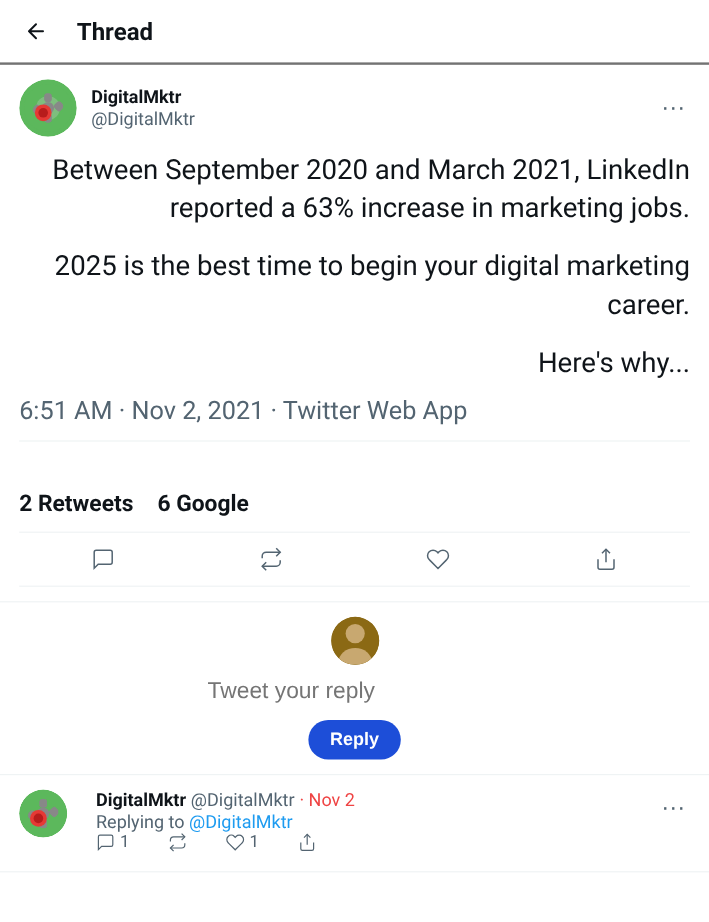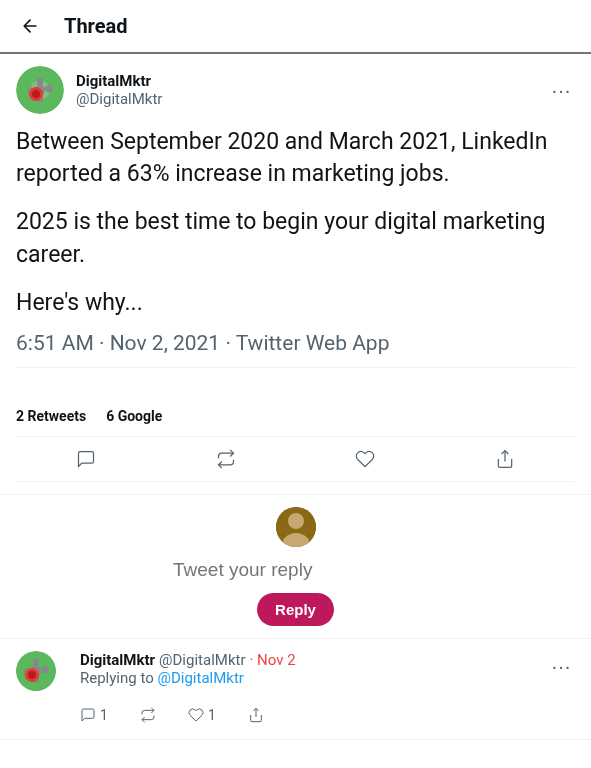--- a/index.html
+++ b/index.html
@@ -85,36 +85,37 @@
       font-size: 20px;
       padding: 4px;
     }
 
     
     .tweet-text {
       font-size: 23px;
       line-height: 1.4;
       color: #0f1419;
       margin-bottom: 12px;
+      text-align: right;
     }
     .tweet-timestamp {
       font-size: 21px;
       color: #536471;
       margin-bottom: 28px;
       padding-bottom: 12px;
       border-bottom: 1px solid #eff3f4;
     }
 
     
     .stats-row {
       display: flex;
       gap: 20px;
       padding: 12px 0;
       border-bottom: 1px solid #eff3f4;
-      font-size: 14px;
+      font-size: 19px;
       color: #536471;
     }
     .stat-item span {
       font-weight: 700;
       color: #0f1419;
     }
 
     
     .actions-row {
       display: flex;
@@ -144,21 +145,21 @@
     }
     .reply-input {
       flex: 1;
       border: none;
       outline: none;
       font-size: 19px;
       color: #536471;
       background: transparent;
     }
     .reply-btn {
-      background: #be185d;
+      background: #1d4ed8;
       color: #fff;
       border: none;
       border-radius: 9999px;
       padding: 8px 18px;
       font-size: 15px;
       font-weight: 700;
       cursor: pointer;
     }
 
     
@@ -185,21 +186,21 @@
     }
     .reply-user-handle {
       color: #536471;
     }
     .reply-date {
       color: #ef4444;
     }
     .replying-to {
       font-size: 15px;
       color: #536471;
-      margin-bottom: 20px;
+      margin-bottom: 0;
     }
     .replying-to a {
       color: #1d9bf0;
       text-decoration: none;
     }
     .reply-text {
       font-size: 15px;
       line-height: 1.5;
       color: #0f1419;
       margin-bottom: 8px;

